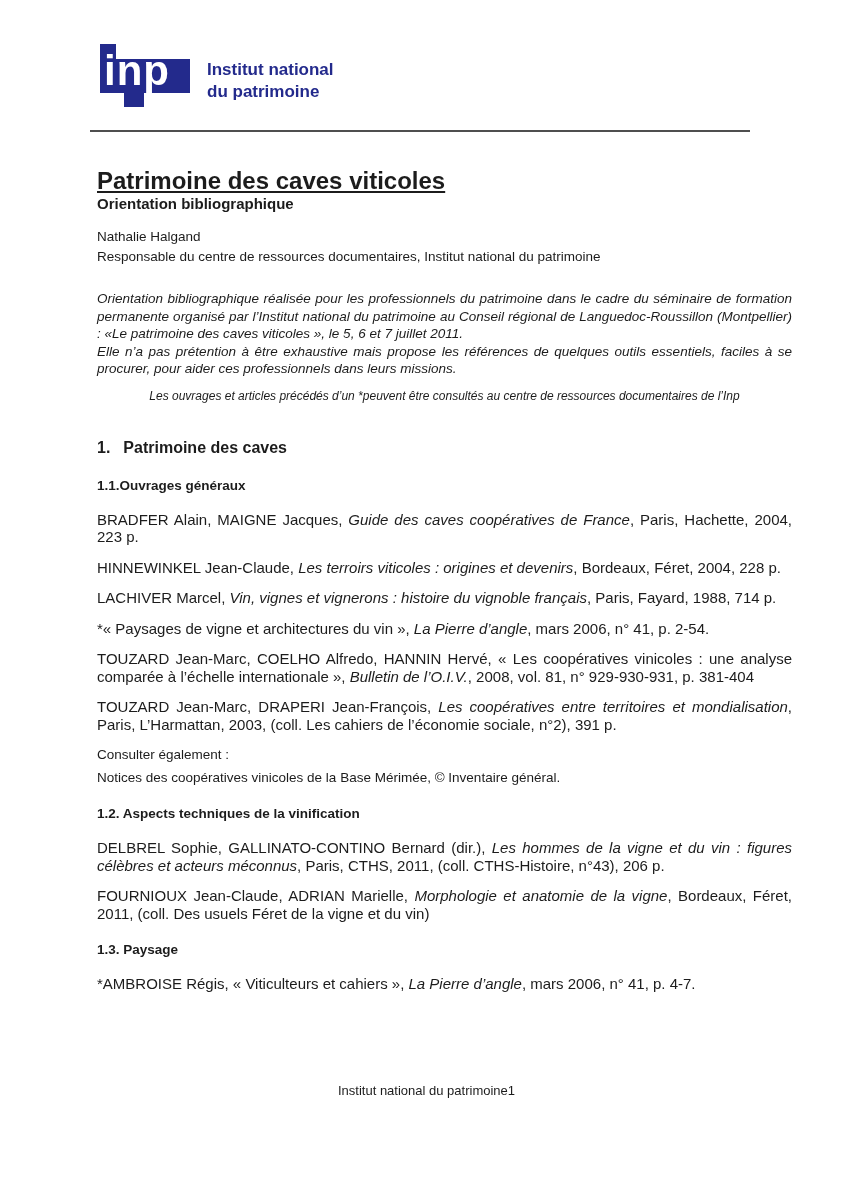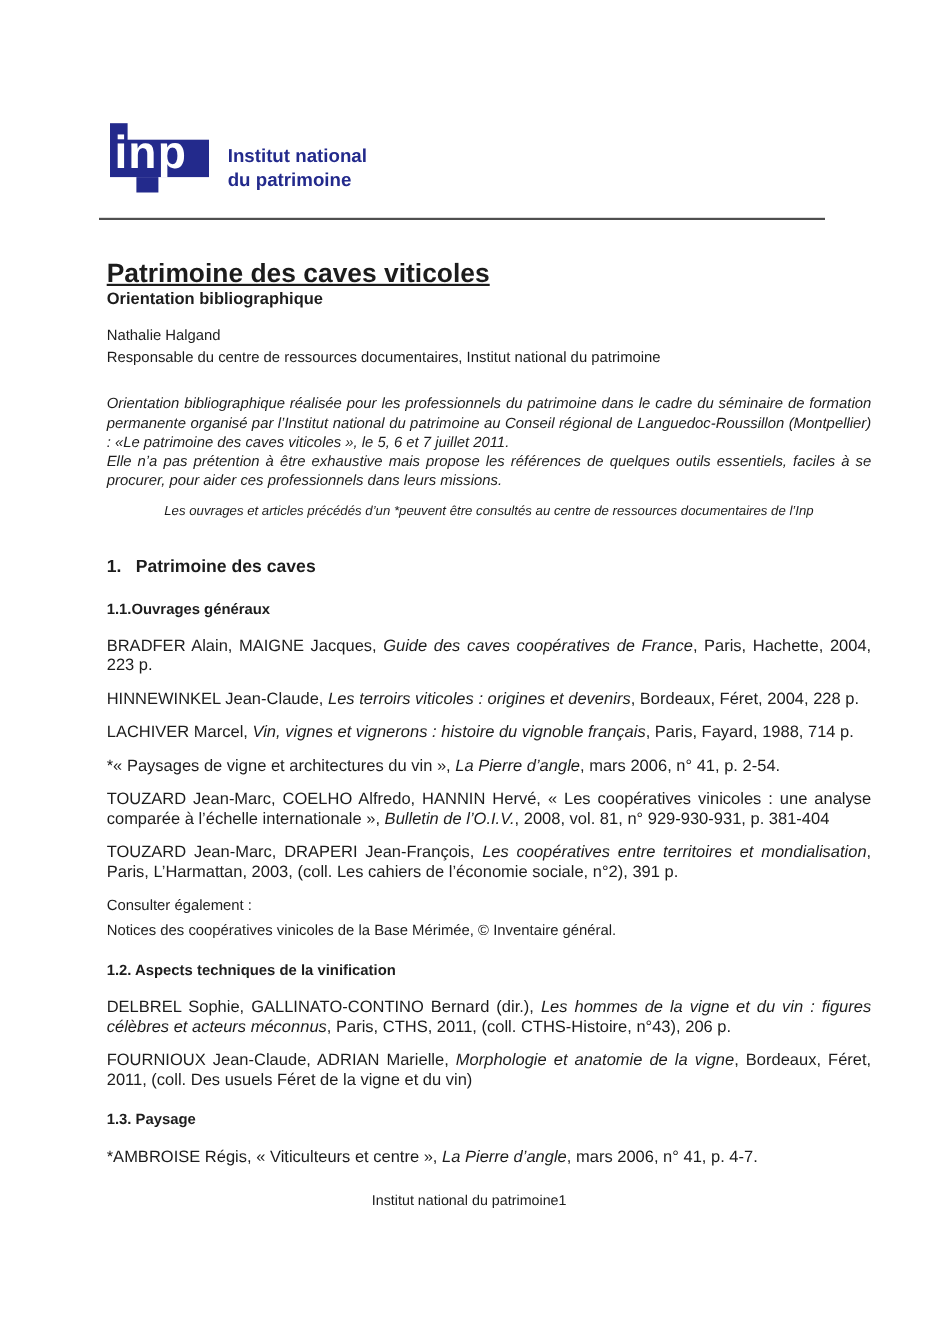--- a/index.html
+++ b/index.html
@@ -7,21 +7,21 @@
     position:relative;
     width:848px; height:1200px;
     background:#ffffff;
     font-family:"Liberation Sans", sans-serif;
     color:#1c1c1c;
     overflow:hidden;
   }
   .content { padding:0 56px 0 97px; }
 
   
-  .logo-row { display:flex; align-items:flex-end; padding-top:112px; }
+  .logo-row { display:flex; align-items:center; padding-top:44px; }
   .logo-mark { position:relative; width:96px; height:63px; flex:0 0 auto; }
   .logo-mark .blk { position:absolute; background:var(--brand); }
   .lm-top    { left:3px;  top:0;    width:16px; height:18px; }
   .lm-main   { left:3px;  top:15px; width:90px; height:34px; }
   .lm-bottom { left:27px; top:49px; width:20px; height:14px; }
   .logo-mark .mark-text {
     position:absolute; left:7px; top:6px;
     color:#ffffff; font-weight:bold; font-size:42px; line-height:1;
     letter-spacing:1px;
   }
@@ -117,21 +117,21 @@
         <p class="entry"><span>LACHIVER Marcel, </span><em>Vin, vignes et vignerons : histoire du vignoble français</em><span>, Paris, Fayard, 1988, 714 p.</span></p>
         <p class="entry"><span>*« Paysages de vigne et architectures du vin », </span><em>La Pierre d’angle</em><span>, mars 2006, n° 41, p. 2-54.</span></p>
         <p class="entry"><span>TOUZARD Jean-Marc, COELHO Alfredo, HANNIN Hervé, « Les coopératives vinicoles : une analyse comparée à l’échelle internationale », </span><em>Bulletin de l’O.I.V.</em><span>, 2008, vol. 81, n° 929-930-931, p. 381-404</span></p>
         <p class="entry"><span>TOUZARD Jean-Marc, DRAPERI Jean-François, </span><em>Les coopératives entre territoires et mondialisation</em><span>, Paris, L’Harmattan, 2003, (coll. Les cahiers de l’économie sociale, n°2), 391 p.</span></p>
         <p class="extra">Consulter également :</p>
         <p class="extra">Notices des coopératives vinicoles de la Base Mérimée, © Inventaire général.</p>
         <h4 class="sub-heading">1.2. Aspects techniques de la vinification</h4>
         <p class="entry"><span>DELBREL Sophie, GALLINATO-CONTINO Bernard (dir.), </span><em>Les hommes de la vigne et du vin : figures célèbres et acteurs méconnus</em><span>, Paris, CTHS, 2011, (coll. CTHS-Histoire, n°43), 206 p.</span></p>
         <p class="entry"><span>FOURNIOUX Jean-Claude, ADRIAN Marielle, </span><em>Morphologie et anatomie de la vigne</em><span>, Bordeaux, Féret, 2011, (coll. Des usuels Féret de la vigne et du vin)</span></p>
         <h4 class="sub-heading">1.3. Paysage</h4>
-        <p class="entry"><span>*AMBROISE Régis, « Viticulteurs et centre », </span><em>La Pierre d’angle</em><span>, mars 2006, n° 41, p. 4-7.</span></p>
+        <p class="entry"><span>*AMBROISE Régis, « Viticulteurs et cahiers », </span><em>La Pierre d’angle</em><span>, mars 2006, n° 41, p. 4-7.</span></p>
       </div>
   </div>
 
   <div class="page-footer">
     <span>Institut national du patrimoine</span>
     <span class="pagenum">1</span>
   </div>
 </div>
 
 </body></html>

